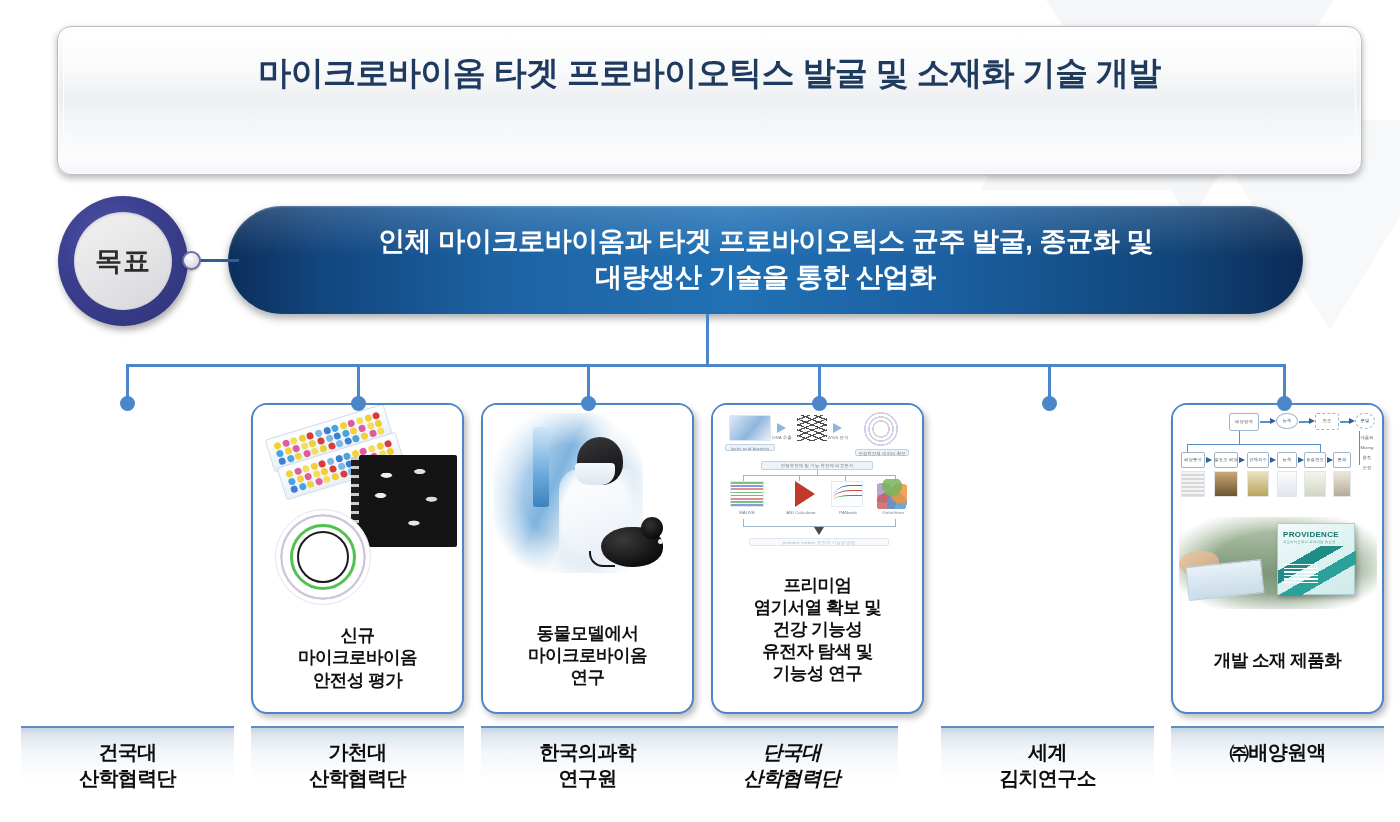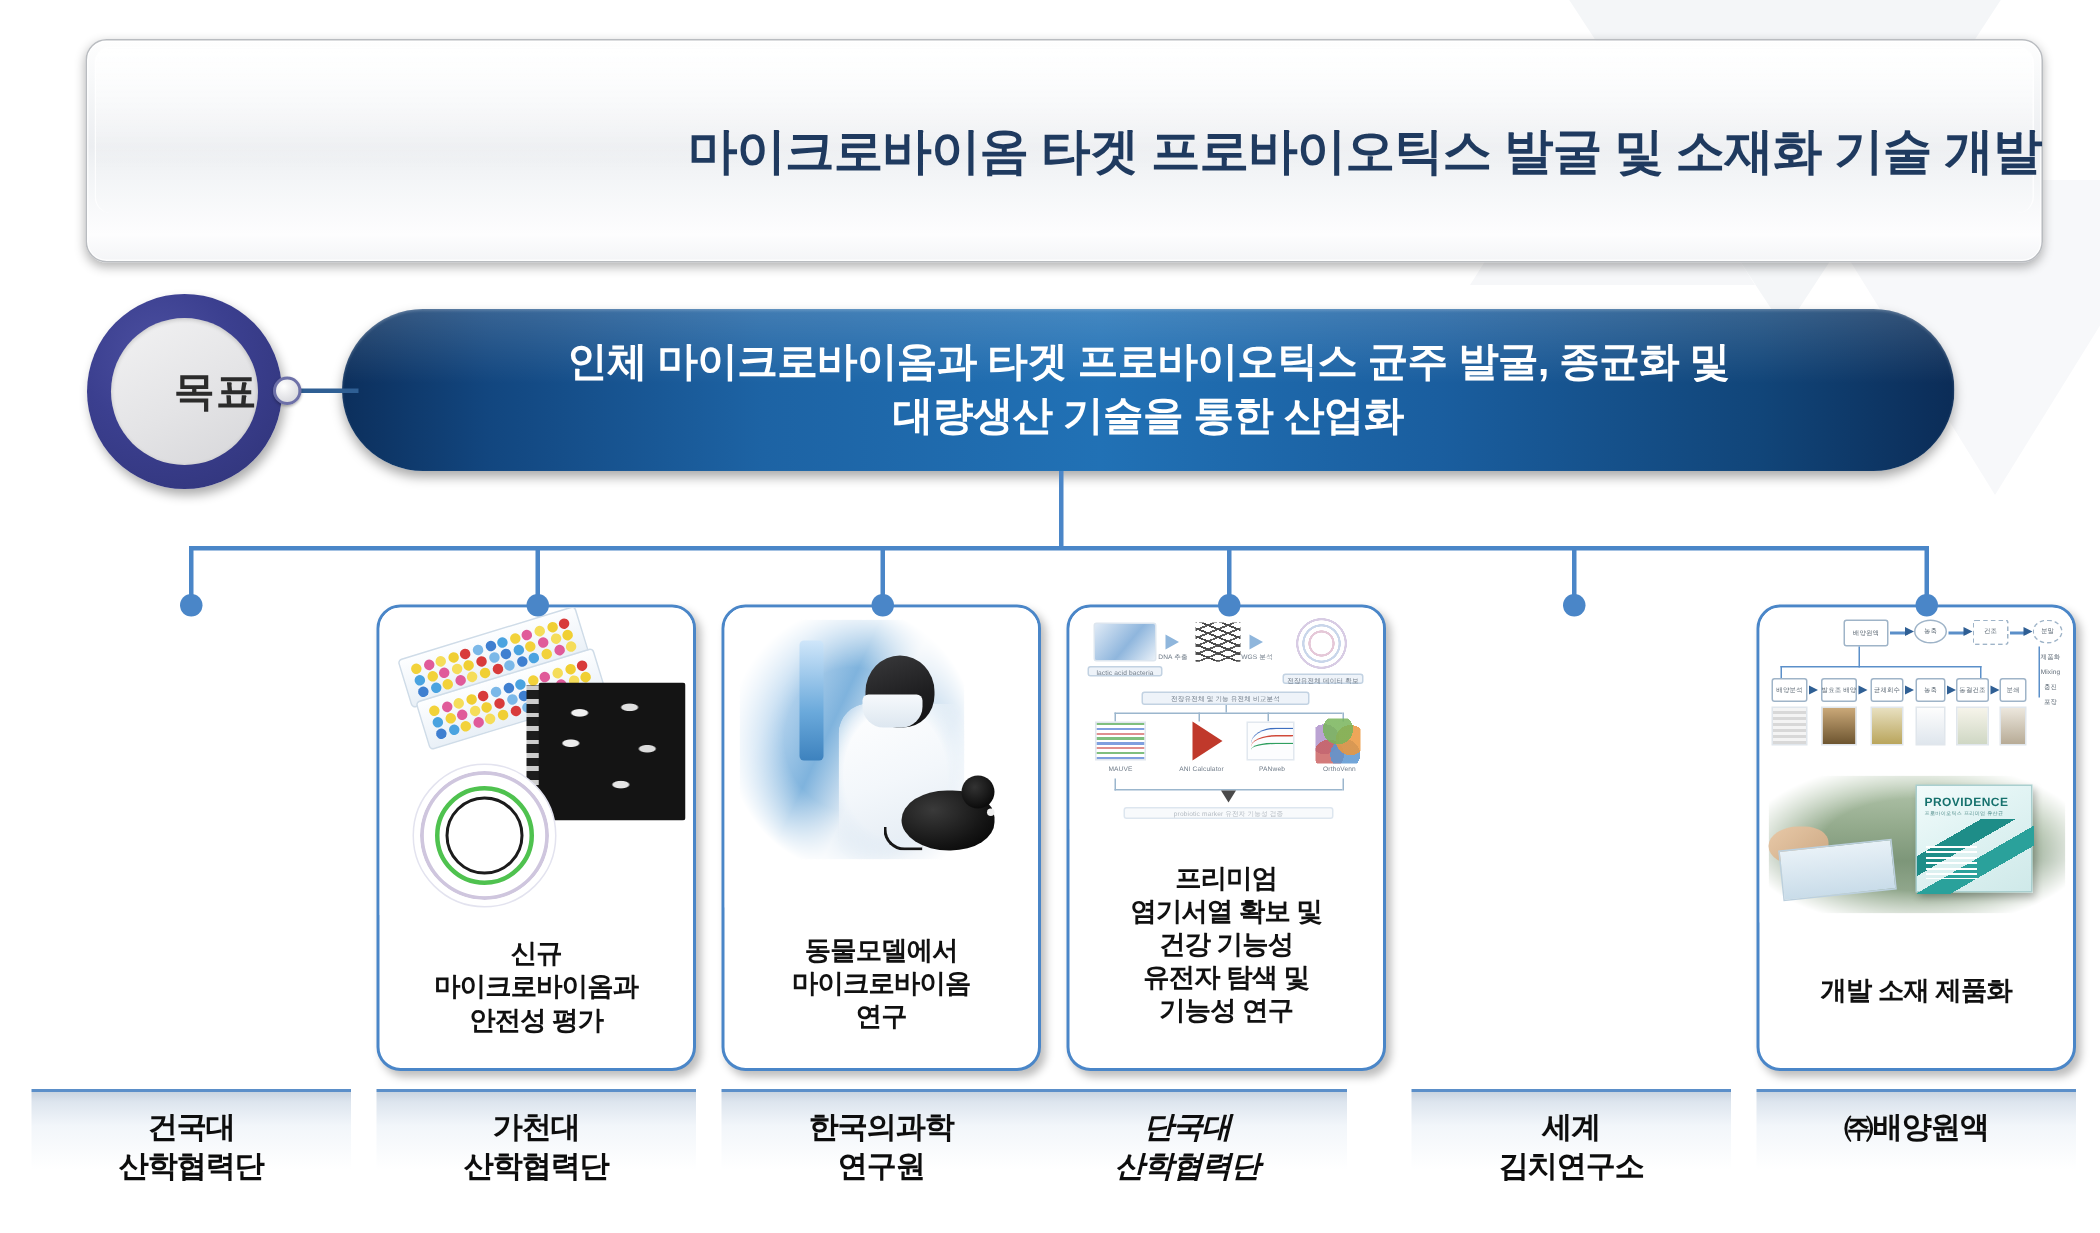--- a/index.html
+++ b/index.html
@@ -57,22 +57,22 @@
         #eceef1 48%,
         #f2f4f6 60%,
         #fdfdfe 88%,
         #f4f5f7 100%);
     box-shadow:
       0 3px 7px rgba(0,0,0,.30),
       inset 0 1px 0 rgba(255,255,255,.95),
       inset 0 -1px 0 rgba(255,255,255,.75),
       inset 1px 0 0 rgba(255,255,255,.7),
       inset -1px 0 0 rgba(255,255,255,.7);
-    display:flex; align-items:flex-start; justify-content:flex-end;
-    padding-top:52px;
+    display:flex; align-items:flex-start; justify-content:center;
+    padding-top:24px;
   }
   #title-plaque::before {
     content:""; position:absolute;
     left:5px; top:4px; right:5px; bottom:32px;
     border-radius:11px;
     border-top:1px solid rgba(255,255,255,.95);
     border-left:1px solid rgba(255,255,255,.8);
     border-right:1px solid rgba(255,255,255,.8);
     background:linear-gradient(180deg, rgba(255,255,255,.85) 0%, rgba(255,255,255,0) 72%);
     pointer-events:none;
@@ -92,21 +92,21 @@
     width:130px; height:130px;
     border-radius:50%;
     background:radial-gradient(circle at 36% 30%, #4b4fa0 0%, #3b3f8f 42%, #2f3377 100%);
     box-shadow:2px 4px 7px rgba(0,0,0,.33);
     display:flex; align-items:center; justify-content:center;
   }
   #goal-badge-inner {
     width:98px; height:98px;
     border-radius:50%;
     background:linear-gradient(150deg, #f2f2f3 0%, #e4e4e6 55%, #d6d6d9 100%);
-    display:flex; align-items:center; justify-content:flex-end;
+    display:flex; align-items:center; justify-content:center;
     box-shadow:inset 0 1px 3px rgba(0,0,0,.18);
   }
   .goal-badge-text {
     font-size:27px; font-weight:bold; color:#2b2b2b;
     letter-spacing:1px;
   }
 
   #goal-connector-dot {
     position:absolute;
     left:182px; top:251px;
@@ -754,21 +754,21 @@
       <div class="a2-ladder"></div>
       <div class="a2-gel"></div>
       <div class="a2-genome">
         <div class="a2-ring-o"></div>
         <div class="a2-ring-g"></div>
         <div class="a2-ticks"></div>
         <div class="a2-ring-b"></div>
       </div>
     </div>
     <div class="card-label">신규
-마이크로바이옴과
+마이크로바이옴
 안전성 평가</div>
   </div>
 
   <div class="card" style="left:481px;">
     <div class="card-art art3">
       <div class="a3-photo"></div>
       <div class="a3-tube"></div>
       <div class="a3-coat"></div>
       <div class="a3-head"></div>
       <div class="a3-mask"></div>

